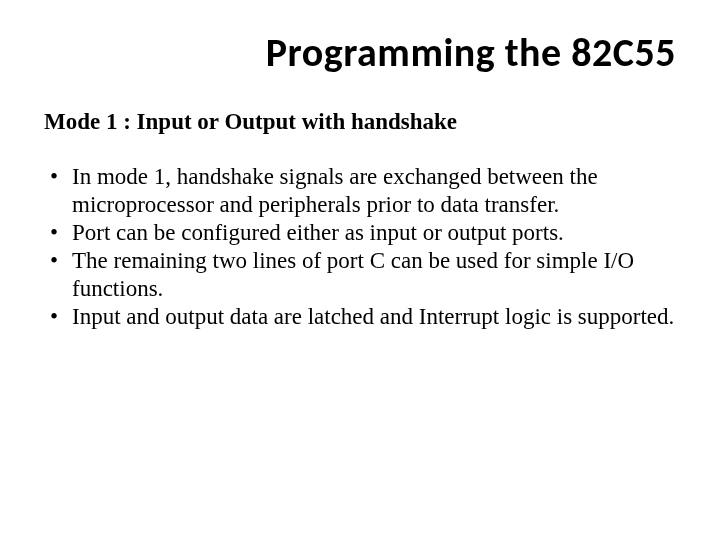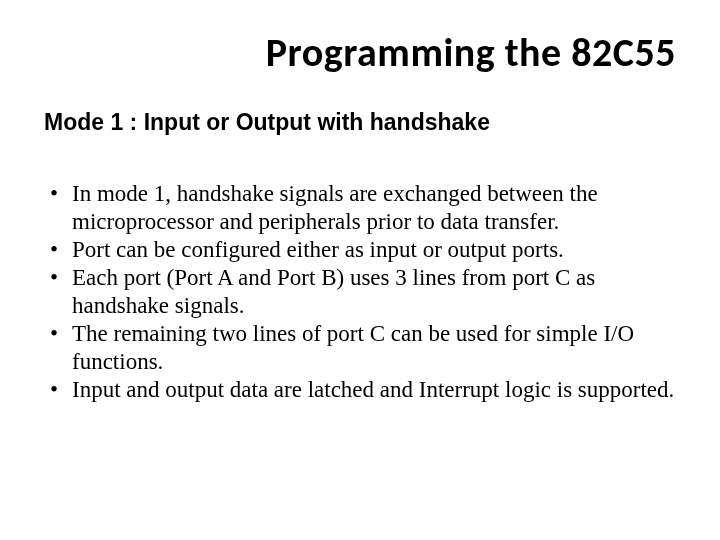--- a/index.html
+++ b/index.html
@@ -17,24 +17,24 @@
     }
     .title {
       font-family: Calibri, Arial, sans-serif;
       font-weight: 700;
       font-size: 40px;
       text-align: right;
       margin-bottom: 32px;
       letter-spacing: 0.5px;
     }
     .subheading {
-      font-family: Liberation Sans, sans-serif;
+      font-family: Liberation Serif, serif;
       font-weight: 700;
       font-size: 23px;
-      margin-bottom: 44px;
+      margin-bottom: 28px;
     }
     ul.bullets {
       list-style: none;
       padding-left: 0;
     }
     ul.bullets li {
       position: relative;
       padding-left: 28px;
       font-size: 23px;
       line-height: 1.22;
@@ -51,16 +51,15 @@
 </head>
 <body>
 
 <h1 class="title">Programming the 82C55</h1>
 
 <h2 class="subheading">Mode 1 : Input or Output with handshake</h2>
 
 <ul class="bullets">
   <li>In mode 1, handshake signals are exchanged between the microprocessor and peripherals prior to data transfer.</li>
   <li>Port can be configured either as input or output ports.</li>
-  <li>Each port (Port A and Port B) uses 3 lines from port C as handshake signals.</li>
   <li>The remaining two lines of port C can be used for simple I/O functions.</li>
   <li>Input and output data are latched and Interrupt logic is supported.</li>
 </ul>
 
 </body></html>

